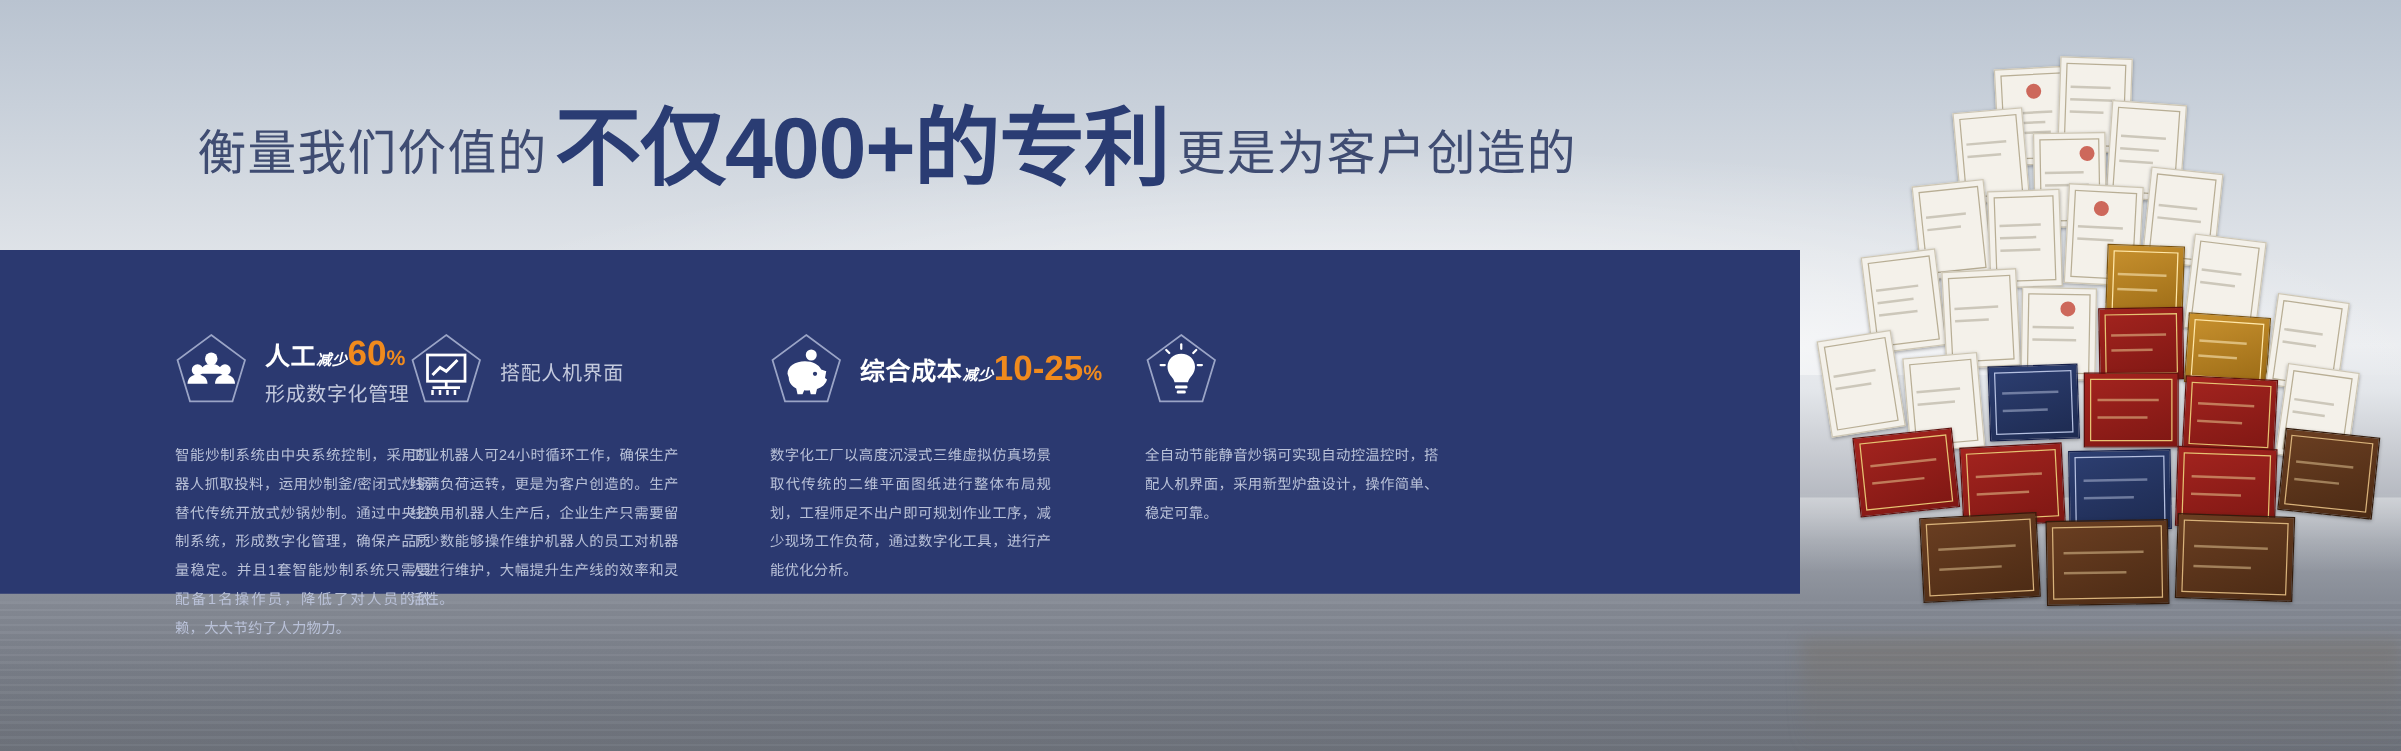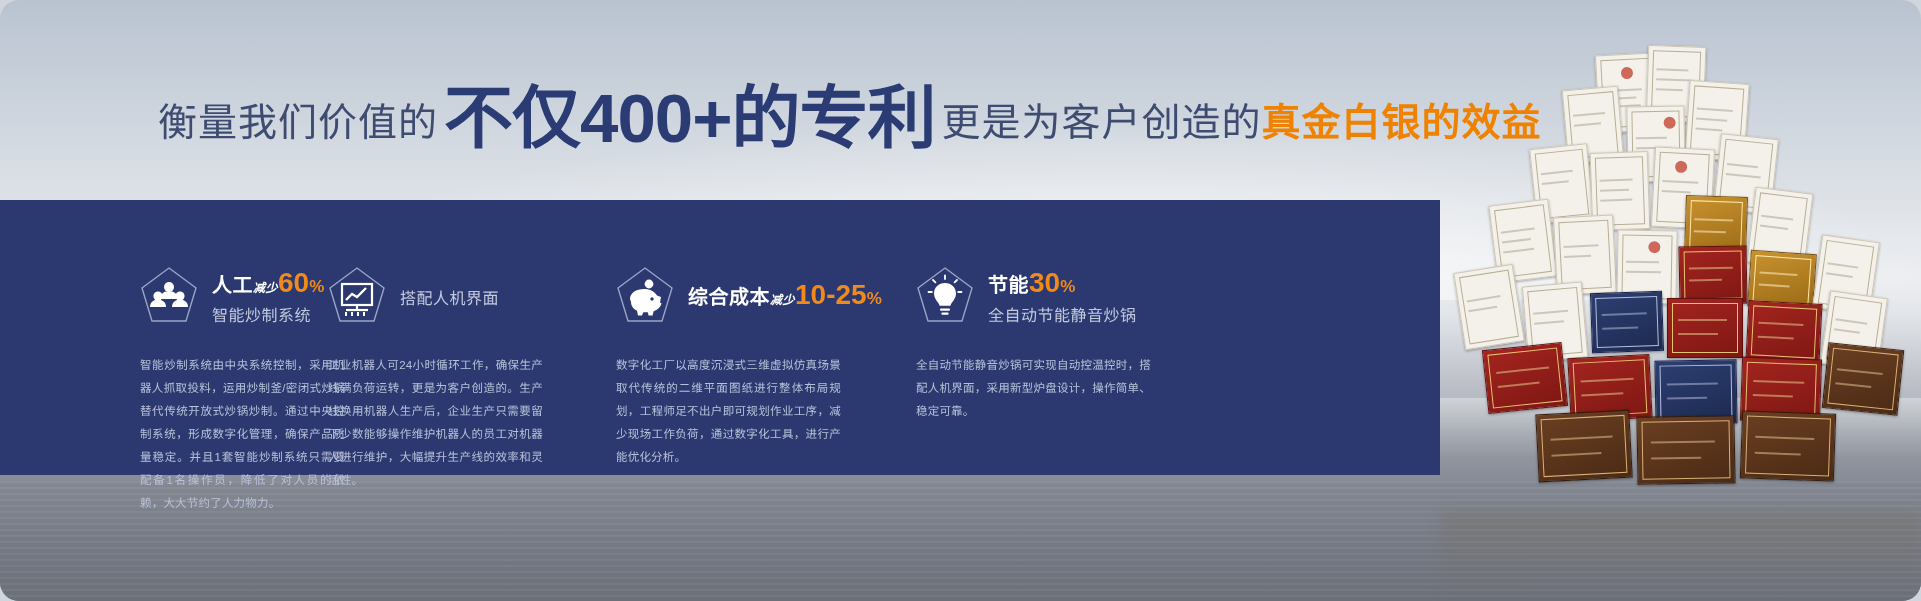--- a/index.html
+++ b/index.html
@@ -6,21 +6,20 @@
   html,body{margin:0;padding:0;}
   body{
     width:1921px;height:601px;overflow:hidden;
     font-family:"Liberation Sans","DejaVu Sans",sans-serif;
     background:#cfd6de;
   }
   .banner{
     position:relative;width:1921px;height:601px;overflow:hidden;
     background:
       linear-gradient(180deg,#b9c3d0 0%,#c8d0da 14%,#dfe3e8 34%,#eceef1 46%,#e3e6ea 52%,#c9ccd2 60%,#a9adb6 70%,#8d919b 80%,#7e838d 88%,#72777f 100%);
-    border-radius: 19px;
   }
   
   .sky-glow{
     position:absolute;left:0;top:0;width:100%;height:300px;
     background:radial-gradient(ellipse 1200px 260px at 58% 100%, rgba(255,255,255,.75) 0%, rgba(255,255,255,0) 70%);
     pointer-events:none;
   }
   .sea{
     position:absolute;left:0;top:395px;width:100%;height:206px;
     background:linear-gradient(180deg,#b8bcc3 0%,#9ba0a9 18%,#868b95 42%,#787d87 70%,#6d727b 100%);
@@ -143,21 +142,20 @@
 
   <div class="sky-glow"></div>
   <div class="sea"></div>
   <div class="sea-streak"></div>
   <div class="sea-ripple"></div>
 
   <div class="headline">
     <span class="hl-normal">衡量我们价值的</span>
     <span class="hl-strong">不仅400+的专利</span>
     <span class="hl-normal">更是为客户创造的</span>
-    <span class="hl-orange">真金白银的效益</span>
   </div>
 
   <div class="panel">
     <div class="cards">
 
       <div class="card card-1">
         <div class="card-head">
           <div class="hex">
             <svg width="58" height="62" viewBox="0 0 58 62">
               <polygon points="29,2 56,22 46,55 12,55 2,22" fill="none" stroke="#9aa4c6" stroke-width="1.4"></polygon>
@@ -168,21 +166,21 @@
                 <path d="M10 41c0-4.6 3.6-7.4 8-7.4s8 2.8 8 7.4z"></path>
                 <circle cx="40" cy="30" r="4.6"></circle>
                 <path d="M32 41c0-4.6 3.6-7.4 8-7.4s8 2.8 8 7.4z"></path>
               </g>
             </svg>
           </div>
           <div class="head-text">
             <div class="metric">
               <span class="m-label">人工</span><span class="m-verb">减少</span><span class="m-num">60</span><span class="m-pct">%</span>
             </div>
-            <div class="subtitle">智能炒制系统</div>
+            <div class="subtitle">形成数字化管理</div>
           </div>
         </div>
         <div class="body-text">智能炒制系统由中央系统控制，采用机器人抓取投料，运用炒制釜/密闭式炒锅替代传统开放式炒锅炒制。通过中央控制系统，形成数字化管理，确保产品质量稳定。并且1套智能炒制系统只需要配备1名操作员，降低了对人员的依赖，大大节约了人力物力。</div>
       </div>
 
       <div class="card card-2">
         <div class="card-head">
           <div class="hex">
             <svg width="58" height="62" viewBox="0 0 58 62">
               <polygon points="29,2 56,22 46,55 12,55 2,22" fill="none" stroke="#9aa4c6" stroke-width="1.4"></polygon>
@@ -240,26 +238,20 @@
               </g>
               <g stroke="#ffffff" stroke-width="1.8" stroke-linecap="round">
                 <line x1="29" y1="9.5" x2="29" y2="13"></line>
                 <line x1="17" y1="14" x2="19.4" y2="16.4"></line>
                 <line x1="41" y1="14" x2="38.6" y2="16.4"></line>
                 <line x1="12.5" y1="26" x2="15.8" y2="26"></line>
                 <line x1="45.5" y1="26" x2="42.2" y2="26"></line>
               </g>
             </svg>
           </div>
-          <div class="head-text">
-            <div class="metric">
-              <span class="m-label">节能</span><span class="m-verb"></span><span class="m-num">30</span><span class="m-pct">%</span>
-            </div>
-            <div class="subtitle">全自动节能静音炒锅</div>
-          </div>
         </div>
         <div class="body-text">全自动节能静音炒锅可实现自动控温控时，搭配人机界面，采用新型炉盘设计，操作简单、稳定可靠。</div>
       </div>
 
     </div>
   </div>
 
   <div class="certs">
 
     <div class="cert" style="left:156px;top:14px;width:58px;height:76px;transform:rotate(-3deg);">

